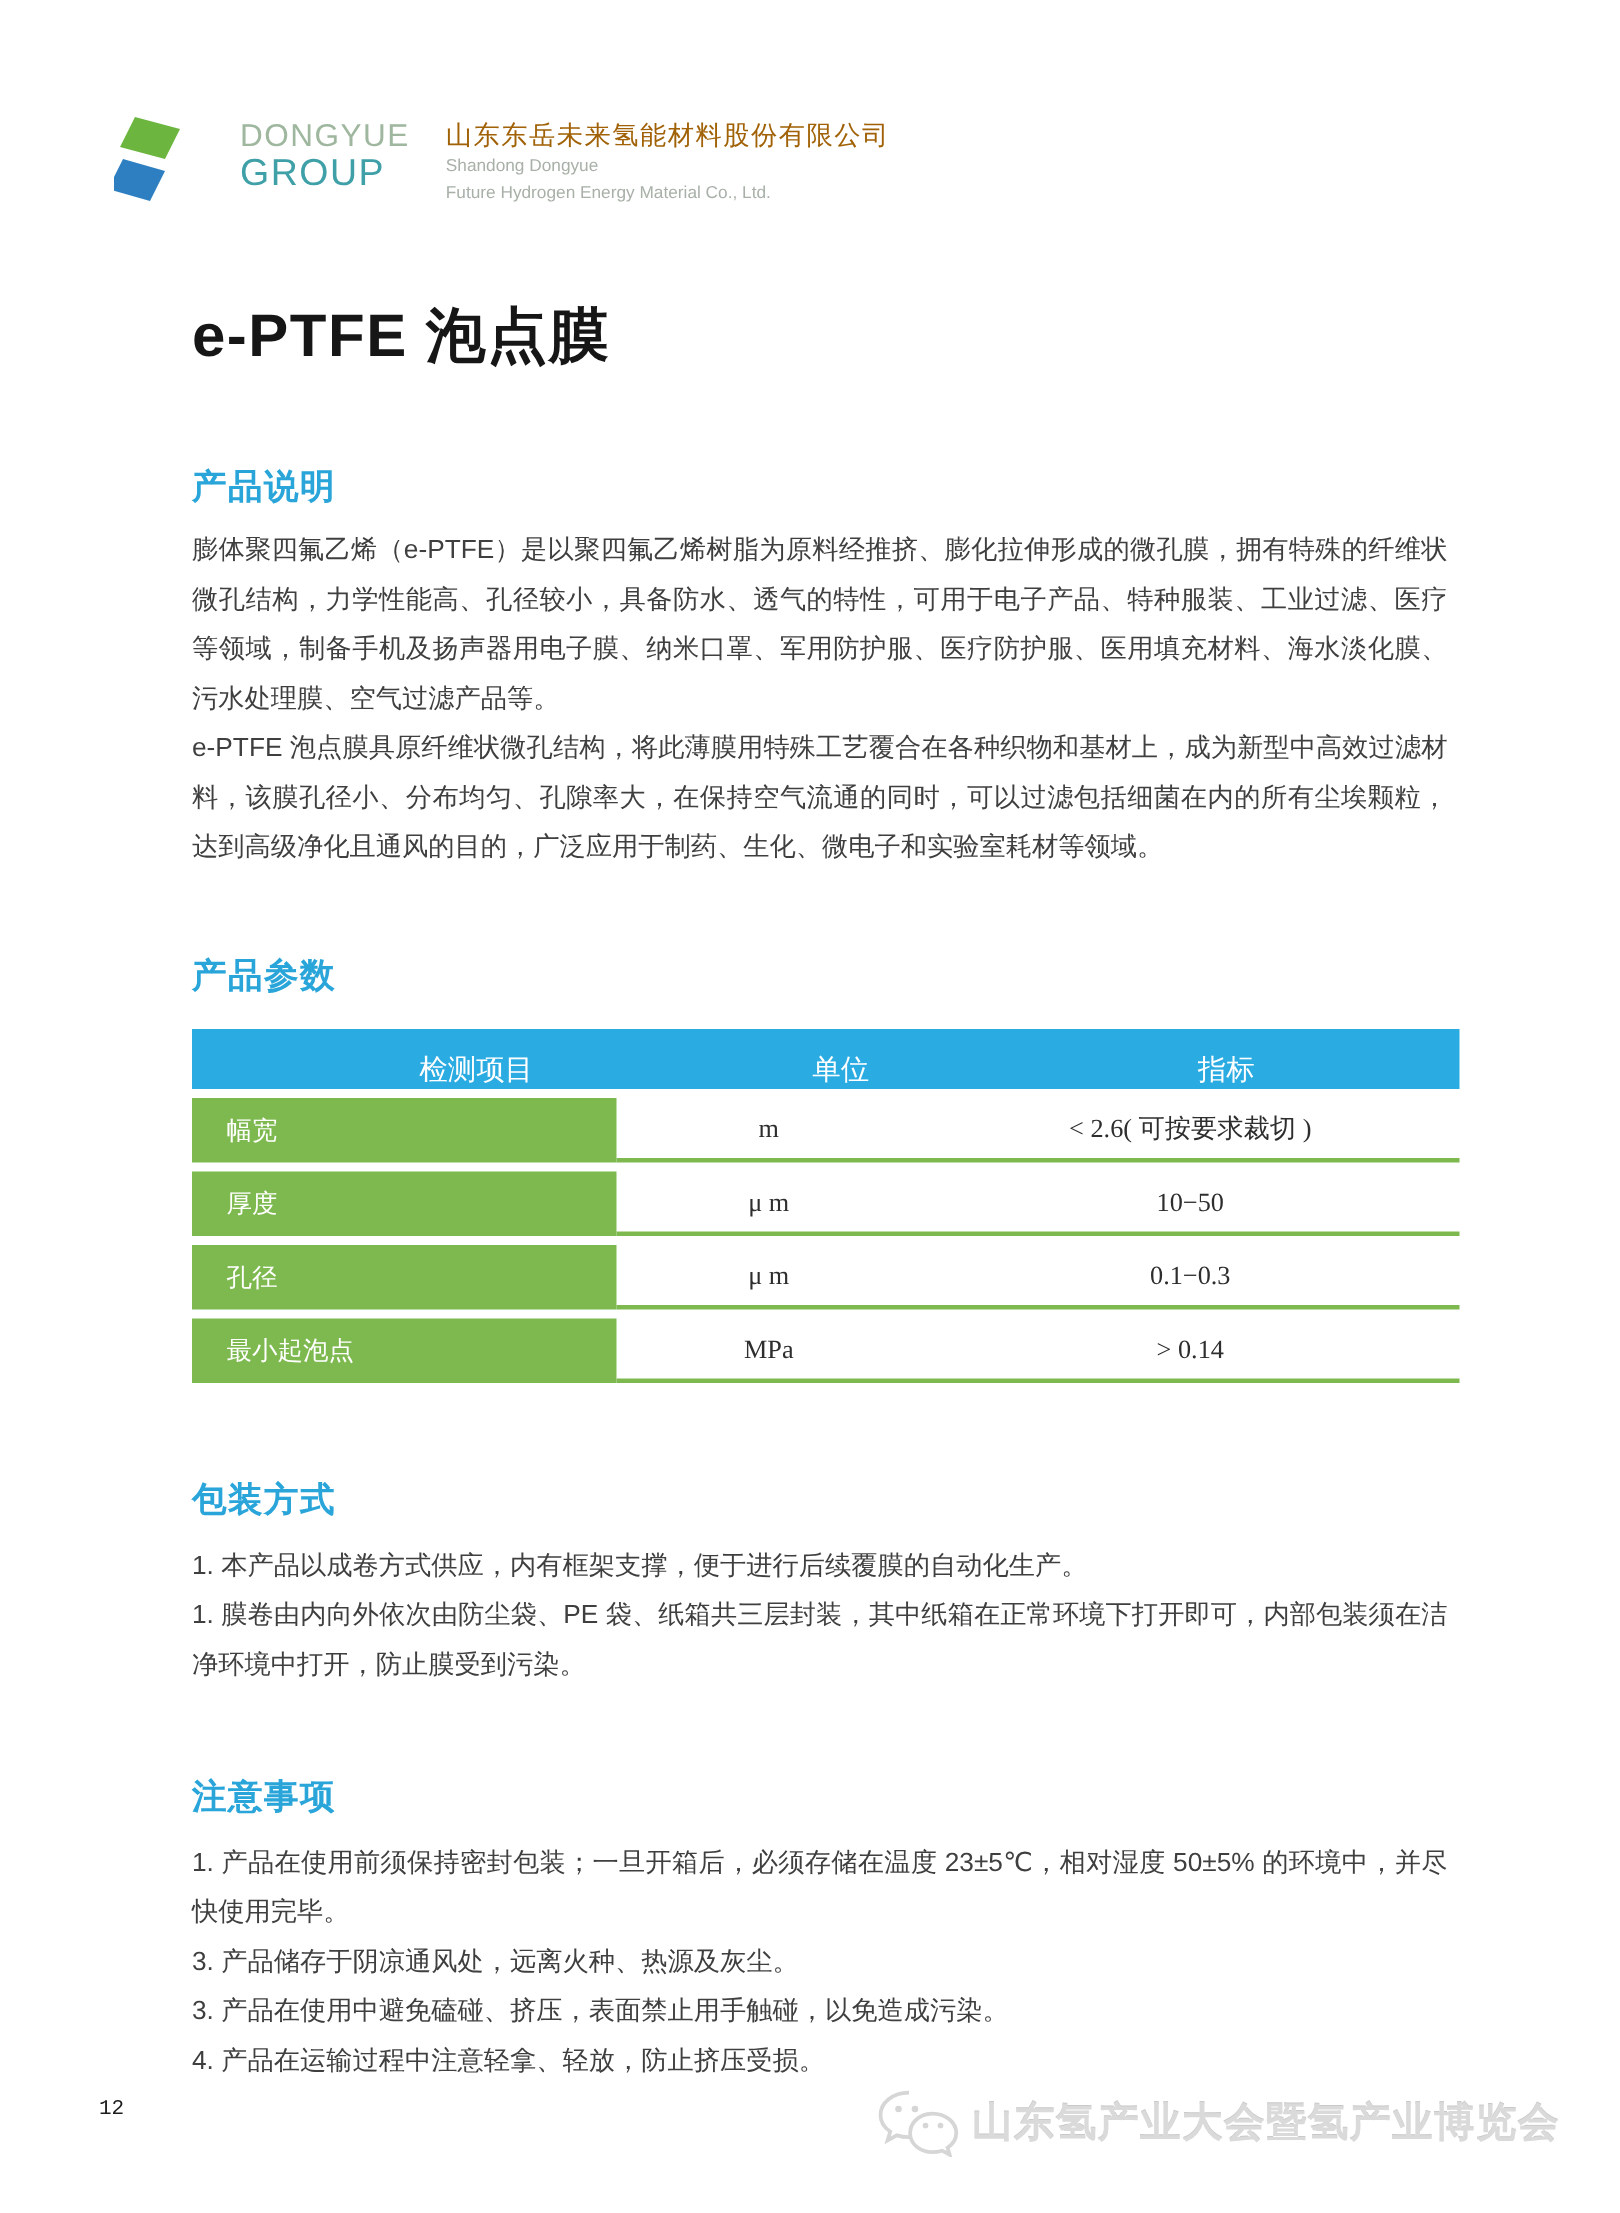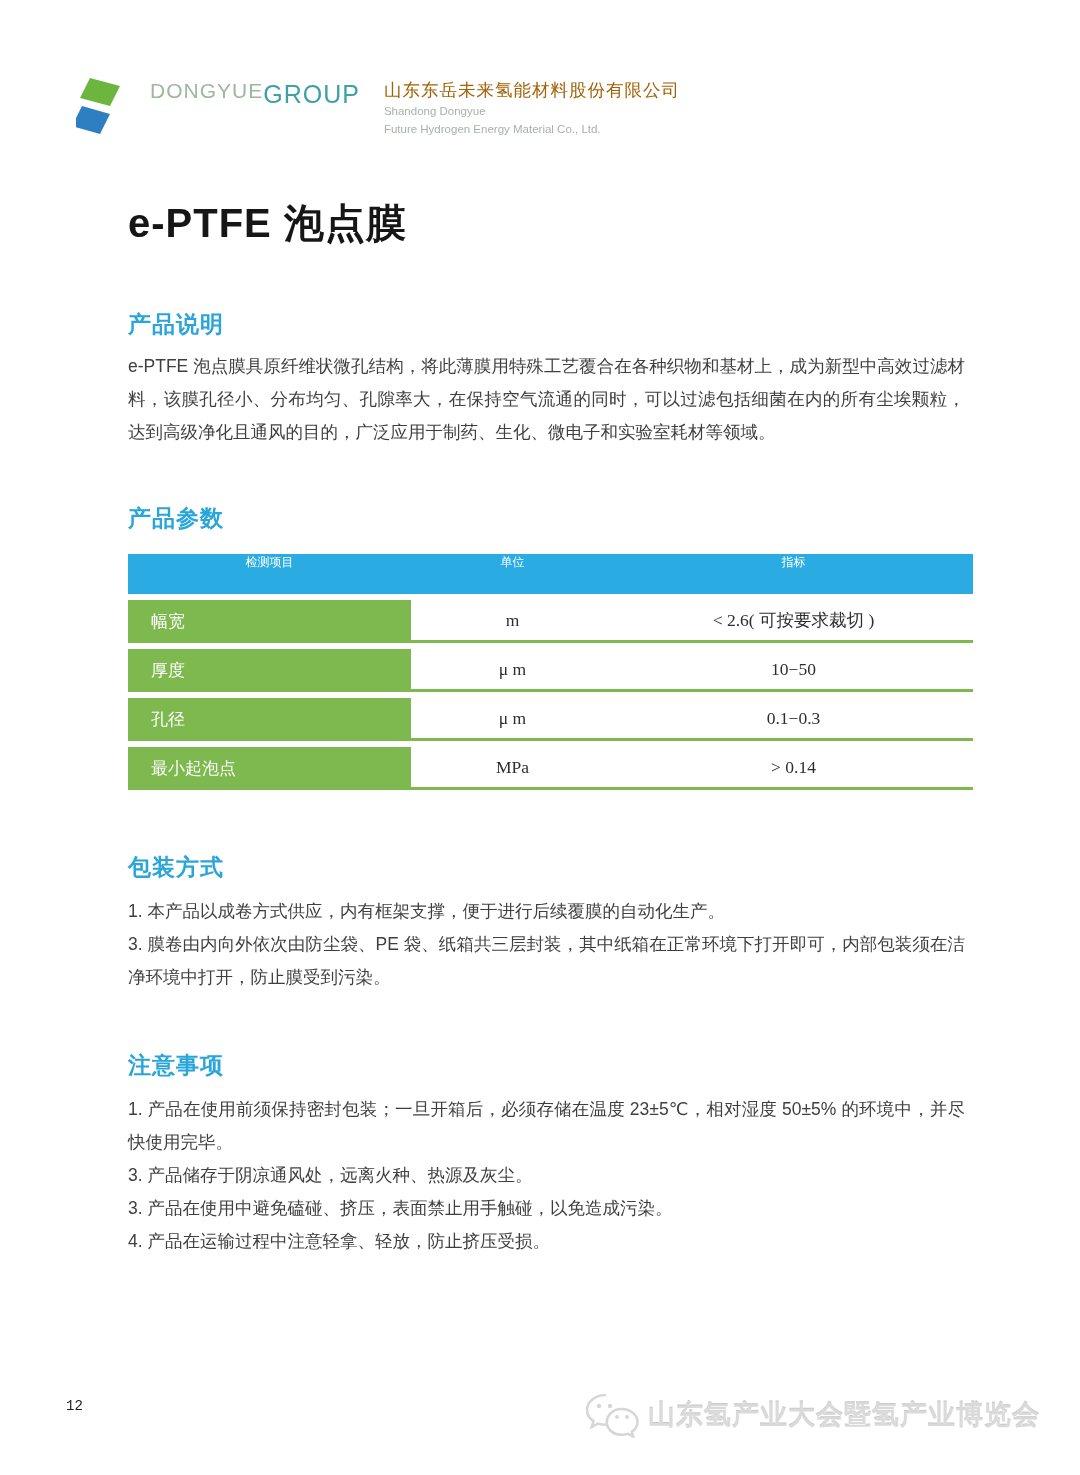--- a/index.html
+++ b/index.html
@@ -19,21 +19,21 @@
     overflow:hidden;
   }
   .page{width:1080px;height:1475px;position:relative;}
 
   
   .hdr{
     position:absolute;top:76px;left:76px;
     display:flex;align-items:flex-start;gap:16px;
   }
   .logo-mark{width:58px;height:62px;position:relative;flex:0 0 auto;}
-  .logo-text{display:flex;flex-direction:row;line-height:1;margin-top:4px;}
+  .logo-text{display:flex;flex-direction:column;line-height:1;margin-top:4px;margin-left:10px;}
   .logo-line1{
     font-size:21px;letter-spacing:1px;color:#9fb79f;font-weight:400;
   }
   .logo-line2{
     font-size:25px;letter-spacing:1px;color:#3fa0a8;font-weight:400;margin-top:2px;
   }
   .company{margin-left:8px;margin-top:2px;}
   .company-cn{font-size:17.5px;color:#a16207;letter-spacing:1px;}
   .company-en{font-size:11.5px;color:#a8b0a8;line-height:1.35;margin-top:2px;}
 
@@ -62,21 +62,21 @@
   p.list-p{
     font-size:17.5px;line-height:33px;text-align:justify;
     color:var(--text);
   }
   .list-block{margin-top:12px;}
 
   
   .param-table{margin-top:20px;width:845px;}
   .t-head{
     display:flex;background:var(--table-blue);color:#fff;
-    height:40px;align-items:flex-start;font-size:12px;
+    height:40px;align-items:flex-end;font-size:19px;padding-left:48px;
   }
   .t-head .th{text-align:center;}
   .c1{width:283px;flex:0 0 283px;}
   .c2{width:203px;flex:0 0 203px;}
   .c3{flex:1;}
   .t-row{display:flex;margin-top:6px;height:43px;}
   .t-row .td-name{
     width:283px;flex:0 0 283px;background:var(--green);color:#fff;
     font-size:17px;display:flex;align-items:center;padding-left:23px;
   }
@@ -129,20 +129,21 @@
       <div class="company-en">Shandong Dongyue</div>
       <div class="company-en">Future Hydrogen Energy Material Co., Ltd.</div>
     </div>
   </div>
 
   <div class="content">
 
     <h1 class="title">e-PTFE 泡点膜</h1>
 
     <h2 class="sec sec-desc">产品说明</h2>
+    <p class="body-p">膨体聚四氟乙烯（e-PTFE）是以聚四氟乙烯树脂为原料经推挤、膨化拉伸形成的微孔膜，拥有特殊的纤维状微孔结构，力学性能高、孔径较小，具备防水、透气的特性，可用于电子产品、特种服装、工业过滤、医疗等领域，制备手机及扬声器用电子膜、纳米口罩、军用防护服、医疗防护服、医用填充材料、海水淡化膜、污水处理膜、空气过滤产品等。</p>
     <p class="body-p">e-PTFE 泡点膜具原纤维状微孔结构，将此薄膜用特殊工艺覆合在各种织物和基材上，成为新型中高效过滤材料，该膜孔径小、分布均匀、孔隙率大，在保持空气流通的同时，可以过滤包括细菌在内的所有尘埃颗粒，达到高级净化且通风的目的，广泛应用于制药、生化、微电子和实验室耗材等领域。</p>
 
     <h2 class="sec sec-params">产品参数</h2>
 
     <div class="param-table">
       <div class="t-head">
         <div class="th c1">检测项目</div>
         <div class="th c2">单位</div>
         <div class="th c3">指标</div>
       </div>
@@ -176,21 +177,21 @@
         <div class="td-rest">
           <div class="td-unit">MPa</div>
           <div class="td-val">&gt; 0.14</div>
         </div>
       </div>
     </div>
 
     <h2 class="sec sec-packing">包装方式</h2>
     <div class="list-block">
       <p class="list-p">1. 本产品以成卷方式供应，内有框架支撑，便于进行后续覆膜的自动化生产。</p>
-      <p class="list-p">3. 膜卷由内向外依次由防尘袋、PE 袋、纸箱共三层封装，其中纸箱在正常环境下打开即可，内部包装须在洁净环境中打开，防止膜受到污染。</p>
+      <p class="list-p">1. 膜卷由内向外依次由防尘袋、PE 袋、纸箱共三层封装，其中纸箱在正常环境下打开即可，内部包装须在洁净环境中打开，防止膜受到污染。</p>
     </div>
 
     <h2 class="sec sec-notes">注意事项</h2>
     <div class="list-block">
       <p class="list-p">1. 产品在使用前须保持密封包装；一旦开箱后，必须存储在温度 23±5℃，相对湿度 50±5% 的环境中，并尽快使用完毕。</p>
       <p class="list-p">3. 产品储存于阴凉通风处，远离火种、热源及灰尘。</p>
       <p class="list-p">3. 产品在使用中避免磕碰、挤压，表面禁止用手触碰，以免造成污染。</p>
       <p class="list-p">4. 产品在运输过程中注意轻拿、轻放，防止挤压受损。</p>
     </div>
 

